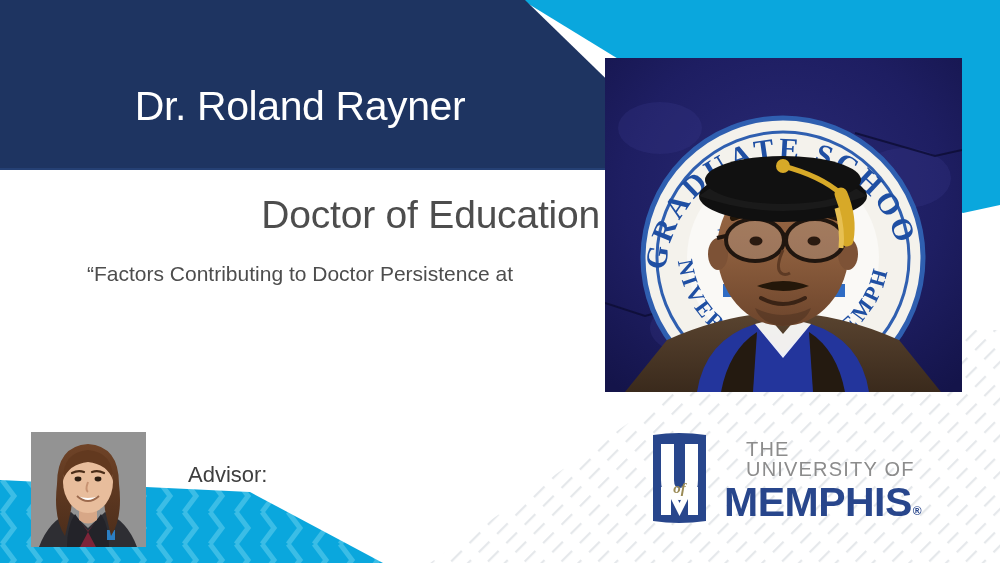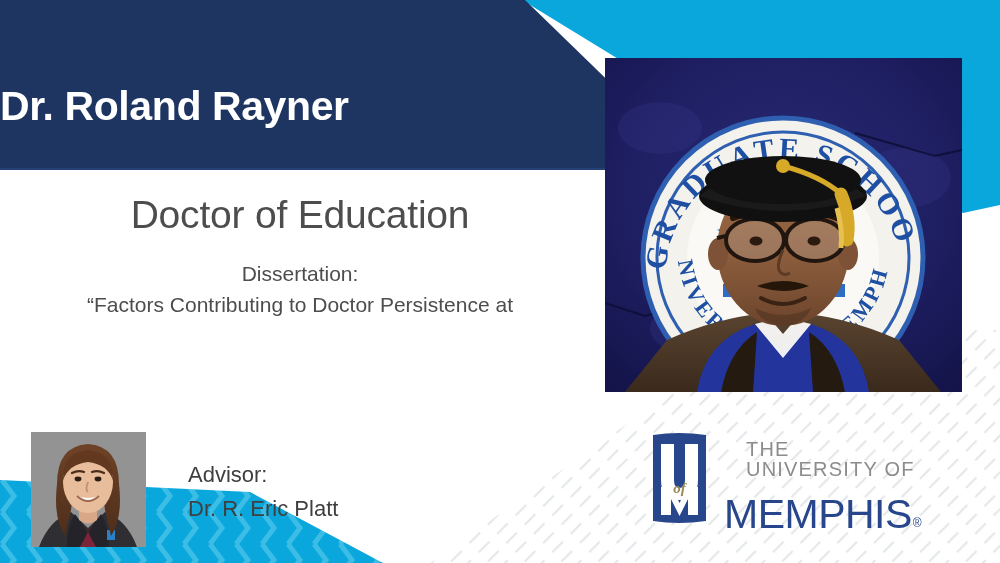--- a/index.html
+++ b/index.html
@@ -25,35 +25,35 @@
     width: 1000px;
     height: 563px;
   }
 
   
   .title {
     position: absolute;
     left: 0;
     top: 84px;
     width: 600px;
-    text-align: left;
+    text-align: center;
     color: #ffffff;
     font-size: 41px;
-    font-weight: bold;
+    font-weight: normal;
     letter-spacing: -0.4px;
     line-height: 1.1;
   }
 
   
   .degree {
     position: absolute;
     left: 0;
     top: 193px;
     width: 600px;
-    text-align: center;
+    text-align: right;
     color: #4d4d4d;
     font-size: 39px;
     font-weight: normal;
     letter-spacing: -0.2px;
   }
 
   
   .dissertation {
     position: absolute;
     left: 0;
@@ -122,24 +122,24 @@
     color: #8c8c8c;
     font-size: 20px;
     letter-spacing: 1.2px;
     line-height: 1;
     font-weight: normal;
     margin-left: 22px;
   }
   .um-line2 {
     color: #28468c;
     font-size: 41px;
-    font-weight: normal;
+    font-weight: bold;
     letter-spacing: -0.5px;
     line-height: 1.02;
-    margin-top: 15px;
+    margin-top: 3px;
     position: relative;
   }
   .um-reg {
     font-size: 12px;
     vertical-align: baseline;
     position: relative;
     top: -1px;
     left: 1px;
   }
 </style>
@@ -337,27 +337,25 @@
         <path d="M46 64 q11 10 22 0" stroke="#9c6a4d" stroke-width="1.8" fill="none"></path>
       </g>
     </svg>
   </div>
 
   <div class="title">Dr. Roland Rayner</div>
 
   <div class="degree">Doctor of Education</div>
 
   <div class="dissertation">
-    <div>Dissertation:</div>
     <div>“Factors Contributing to Doctor Persistence at</div>
   </div>
 
   <div class="advisor-text">
     <div>Advisor:</div>
-    <div>Dr. R. Eric Platt</div>
   </div>
 
   <div class="um-logo">
     <svg class="um-mark" viewBox="0 0 63 94" xmlns="http://www.w3.org/2000/svg">
       <path d="M5 4 Q31 0 58 4 L58 90 Q31 94 5 90 Z" fill="#28468c"></path>
 
       <path d="M13 13 h13 v36 q0 8 5.5 8 t5.5 -8 v-36 h13 v36 q0 20 -18.5 20 T13 49 Z" fill="#ffffff"></path>
 
       <path d="M13 84 v-28 h11 l7.5 16 l7.5 -16 h11 v28 h-10 v-16 l-8.5 17 l-8.5 -17 v16 Z" fill="#ffffff"></path>
 

